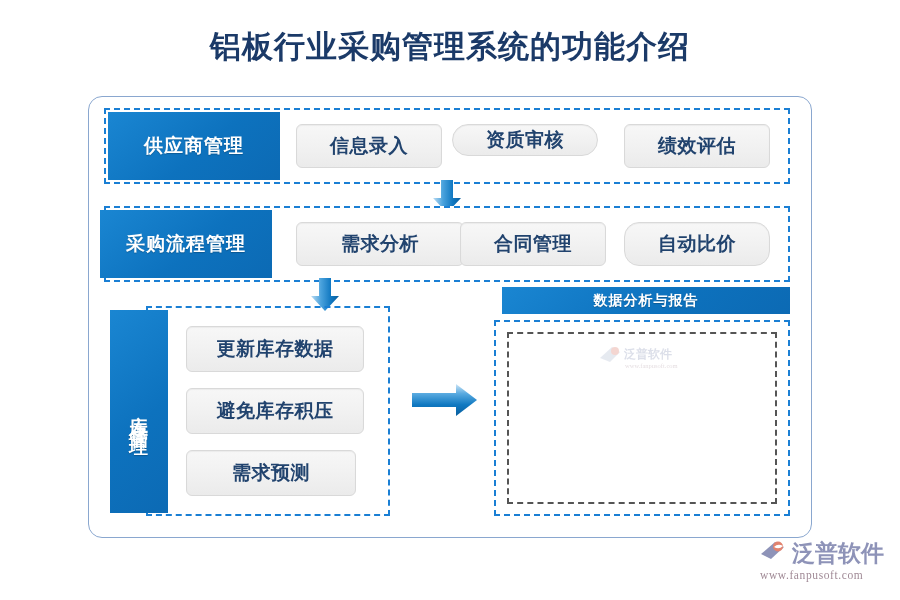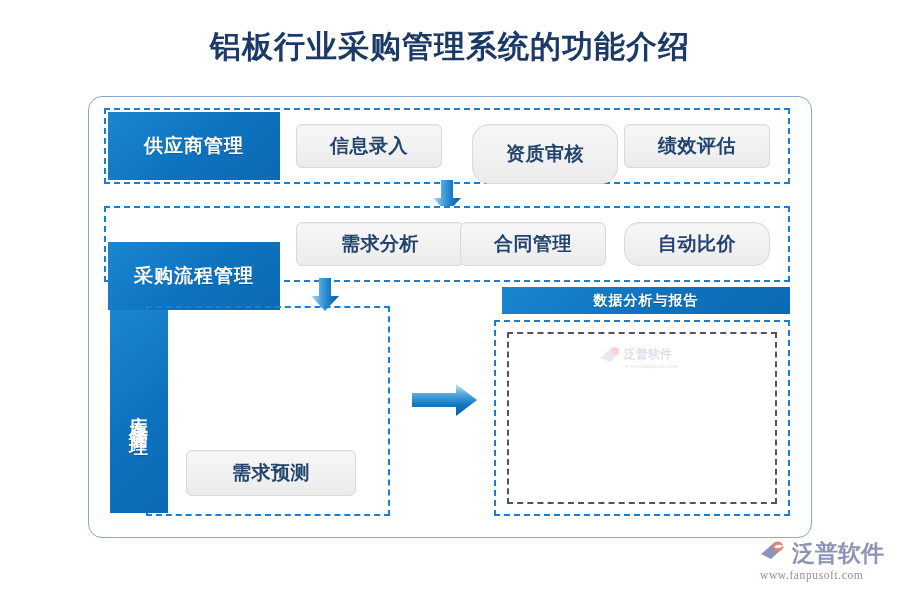--- a/index.html
+++ b/index.html
@@ -66,21 +66,21 @@
     font-size: 19px;
     font-weight: bold;
     display: flex;
     align-items: center;
     justify-content: center;
     box-sizing: border-box;
     letter-spacing: 1px;
     text-shadow: 0 1px 1px rgba(0,0,0,.22);
   }
   #hdr-supplier { left: 108px; top: 112px; width: 172px; height: 68px; }
-  #hdr-process  { left: 108px; top: 210px; width: 172px; height: 68px; margin-top: 32px; }
+  #hdr-process  { left: 100px; top: 210px; width: 172px; height: 68px; }
 
   
   #hdr-inventory {
     left: 110px;
     top: 310px;
     width: 58px;
     height: 203px;
     writing-mode: vertical-rl;
     text-orientation: upright;
     letter-spacing: 7px;
@@ -110,21 +110,21 @@
     justify-content: center;
     color: #21436e;
     font-size: 19px;
     font-weight: bold;
     box-shadow: 0 1px 1px rgba(0,0,0,.05) inset;
     letter-spacing: .5px;
   }
 
   
   #btn-r1-0 { left: 296px; top: 124px; width: 146px; height: 44px; }
-  #btn-r1-1 { left: 472px; top: 124px; width: 146px; height: 60px; border-radius: 17px; }
+  #btn-r1-1 { left: 452px; top: 124px; width: 146px; height: 32px; border-radius: 17px; }
   #btn-r1-2 { left: 624px; top: 124px; width: 146px; height: 44px; }
   
   #btn-r2-0 { left: 296px; top: 222px; width: 168px; height: 44px; }
   #btn-r2-1 { left: 460px; top: 222px; width: 146px; height: 44px; }
   #btn-r2-2 { left: 624px; top: 222px; width: 146px; height: 44px; border-radius: 15px; }
   
   #btn-inv-0 { left: 186px; top: 326px; width: 178px; height: 46px; }
   #btn-inv-1 { left: 186px; top: 388px; width: 178px; height: 46px; }
   #btn-inv-2 { left: 186px; top: 450px; width: 170px; height: 46px; }
 
@@ -266,20 +266,22 @@
         <stop offset="100%" stop-color="#0a5f9e"></stop>
       </linearGradient>
     </defs>
     <polygon points="9,0 21,0 21,18 29,18 15,33 1,18 9,18" fill="url(#gradDown2)"></polygon>
   </svg>
 
   <div id="box-inventory"></div>
 
   <div class="cat-header" id="hdr-inventory">库存管理</div>
 
+  <div class="gbtn" id="btn-inv-0">更新库存数据</div>
+  <div class="gbtn" id="btn-inv-1">避免库存积压</div>
   <div class="gbtn" id="btn-inv-2">需求预测</div>
 
   <svg id="arrow-right" viewBox="0 0 66 36">
     <defs>
       <linearGradient id="gradRight" x1="0" y1="0" x2="0" y2="1">
         <stop offset="0%" stop-color="#cde5f6"></stop>
         <stop offset="30%" stop-color="#59aae0"></stop>
         <stop offset="65%" stop-color="#0f78c1"></stop>
         <stop offset="100%" stop-color="#0a5f9e"></stop>
       </linearGradient>

